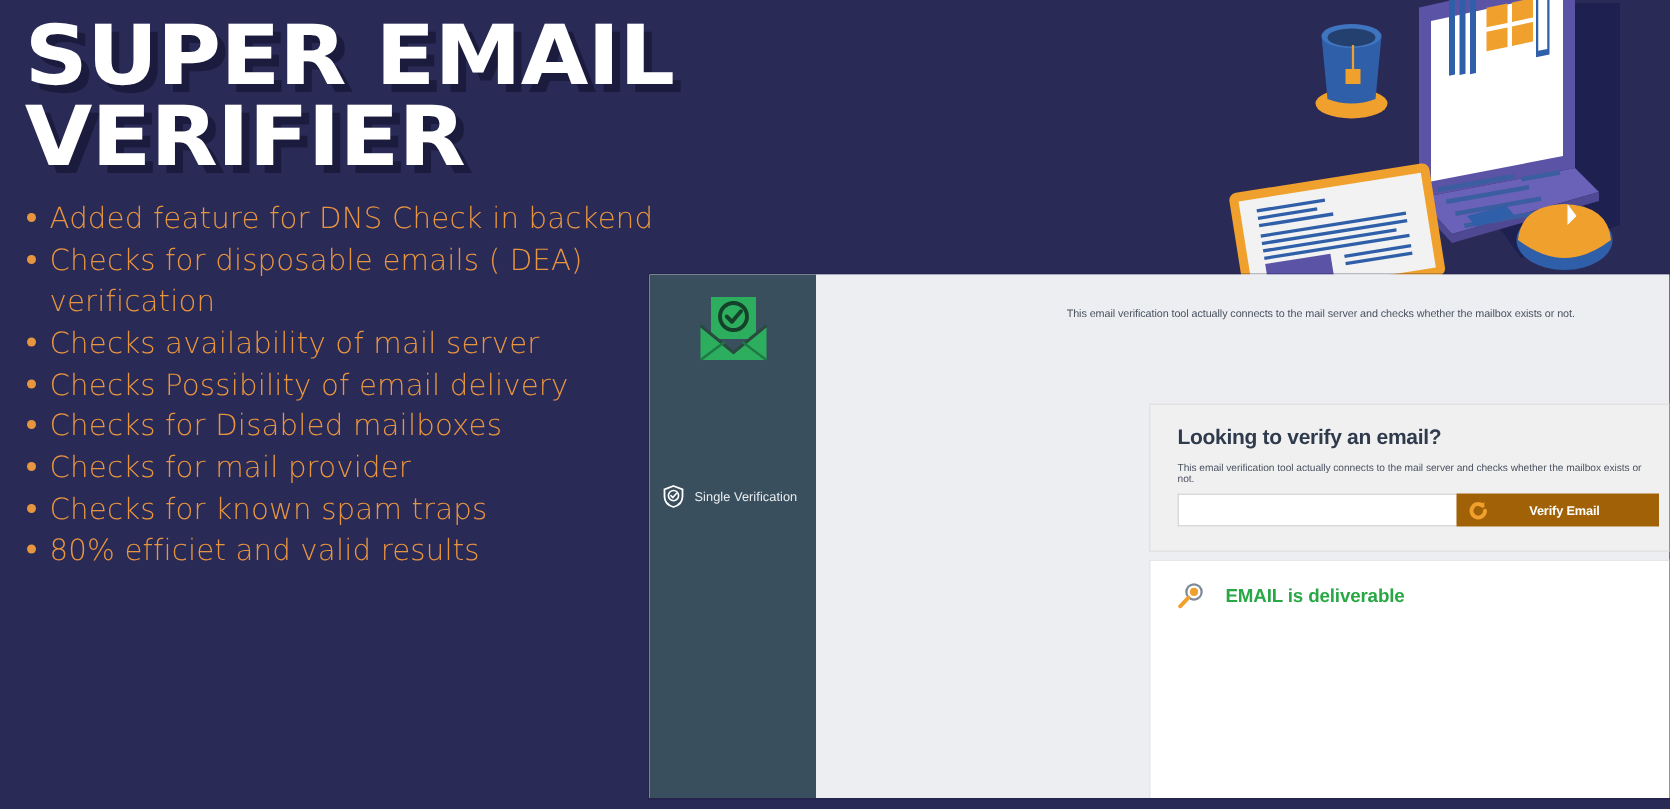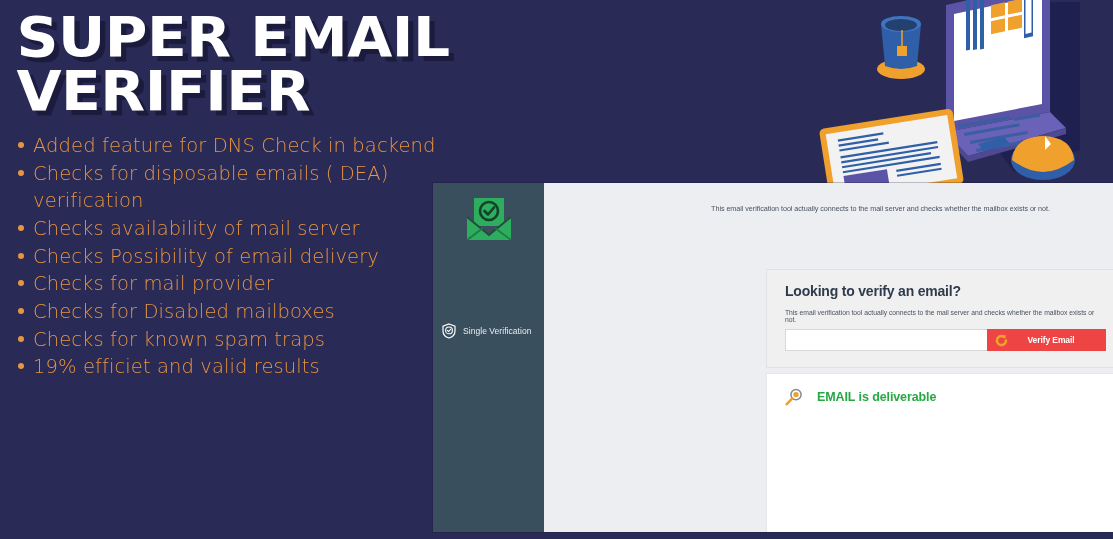--- a/index.html
+++ b/index.html
@@ -210,23 +210,23 @@
     border-right: none;
     height: 100%;
     font-size: 9px;
     padding: 0 6px;
     color: #333;
     font-family: "Liberation Sans", sans-serif;
     outline: none;
   }
 
   .verify-btn {
-    width: 119px;
+    width: 135px;
     height: 100%;
-    background: #ef4444;
+    background: #a16207;
     border: none;
     display: flex;
     align-items: center;
     cursor: pointer;
     padding: 0 12px 0 8px;
   }
 
   .verify-btn .spinner { width: 13px; height: 13px; display: block; }
 
   .verify-btn .btn-label {
@@ -278,24 +278,24 @@
 <body>
 
 <div class="promo">
   <div class="promo-title">SUPER EMAIL
 VERIFIER</div>
   <ul class="promo-list">
     <li>Added feature for DNS Check in backend</li>
     <li>Checks for disposable emails ( DEA) verification</li>
     <li>Checks availability of mail server</li>
     <li>Checks Possibility of email delivery</li>
+    <li>Checks for Disabled mailboxes</li>
     <li>Checks for mail provider</li>
-    <li>Checks for Disabled mailboxes</li>
     <li>Checks for known spam traps</li>
-    <li>19% efficiet and valid results</li>
+    <li>80% efficiet and valid results</li>
   </ul>
 </div>
 
 <div class="illustration">
   <svg viewBox="0 0 295 185" xmlns="http://www.w3.org/2000/svg">
 
     <path d="M175 2 L262 2 L262 150 L196 172 L150 108 Z" fill="#1e2050"></path>
 
     <path d="M128 5 L232 -18 L232 112 L128 132 Z" fill="#5b53a6"></path>
 

